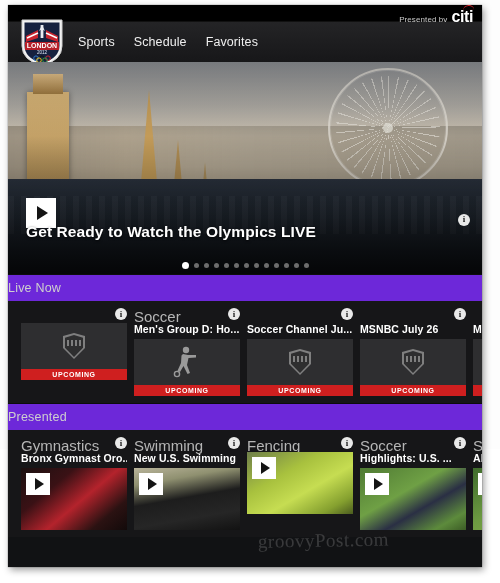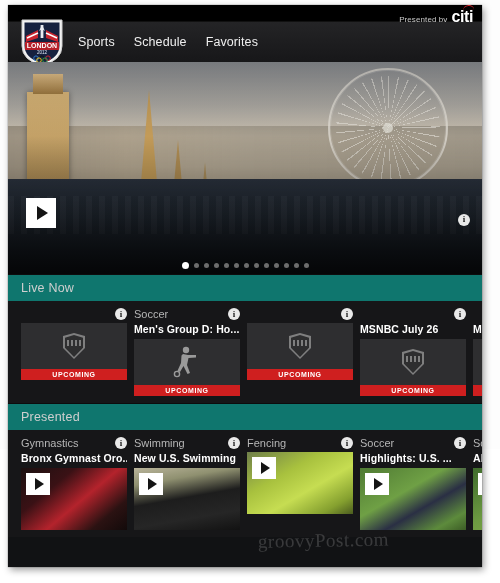--- a/index.html
+++ b/index.html
@@ -139,31 +139,31 @@
   
   .dots {
     position: absolute; left: 0; right: 0; bottom: 5px;
     display: flex; justify-content: center; align-items: center; gap: 5px;
   }
   .dot { width: 5px; height: 5px; border-radius: 50%; background: #6d6d6d; cursor: pointer; }
   .dot.active { width: 7px; height: 7px; background: #ffffff; }
 
   
   .section-head {
-    height: 27px; background: #0f766e; display: flex; align-items: center;
-    padding-left: 13px; border-top: 1px solid #0c0c0d;
+    height: 27px; background: #6d28d9; display: flex; align-items: center;
+    border-top: 1px solid #0c0c0d;
   }
   .section-title { font-size: 12.5px; color: #cfcfcf; letter-spacing: .2px; }
 
   .rail { display: flex; gap: 7px; padding: 7px 0 7px 13px; background: #161618; overflow: hidden; }
 
   
   .live-card { width: 106px; flex: none; cursor: pointer; }
   .card-meta { height: 15px; display: flex; align-items: flex-start; justify-content: space-between; }
-  .card-sport { font-size: 11px; color: #b6b6b6; }
+  .card-sport { font-size: 15px; color: #b6b6b6; }
   .card-title {
     font-size: 10.5px; font-weight: bold; color: #ffffff;
     white-space: nowrap; overflow: hidden; margin-bottom: 4px; letter-spacing: .1px;
   }
   .thumb {
     position: relative; height: 46px; background: #2e2e30;
     display: flex; align-items: center; justify-content: center;
   }
   .upcoming {
     height: 11px; background: #cf1f1f;
@@ -265,20 +265,21 @@
         <div class="spire sp2"></div>
         <div class="spire sp3"></div>
         <div class="river"></div>
       </div>
       <div class="hero-shade"></div>
 
       <div class="play-btn">
         <span class="tri"></span>
       </div>
 
+      <div class="hero-title">Get Ready to Watch the Olympics LIVE</div>
 
       <div class="hero-info">
         <span class="info-icon">i</span>
       </div>
 
       <div class="dots">
           <span class="dot active"></span>
           <span class="dot"></span>
           <span class="dot"></span>
           <span class="dot"></span>
@@ -321,20 +322,21 @@
               <circle cx="7" cy="29" r="2.6" fill="none" stroke="#9a9a9a" stroke-width="1.4"></circle>
             </svg>
           </div>
           <div class="upcoming">UPCOMING</div>
         </div>
         <div class="live-card">
           <div class="card-meta">
             <span class="card-sport"></span>
             <span class="info-icon">i</span>
           </div>
+          <div class="card-title">Soccer Channel Ju...</div>
           <div class="thumb">
             <div class="shield"></div>
           </div>
           <div class="upcoming">UPCOMING</div>
         </div>
         <div class="live-card">
           <div class="card-meta">
             <span class="card-sport"></span>
             <span class="info-icon">i</span>
           </div>

